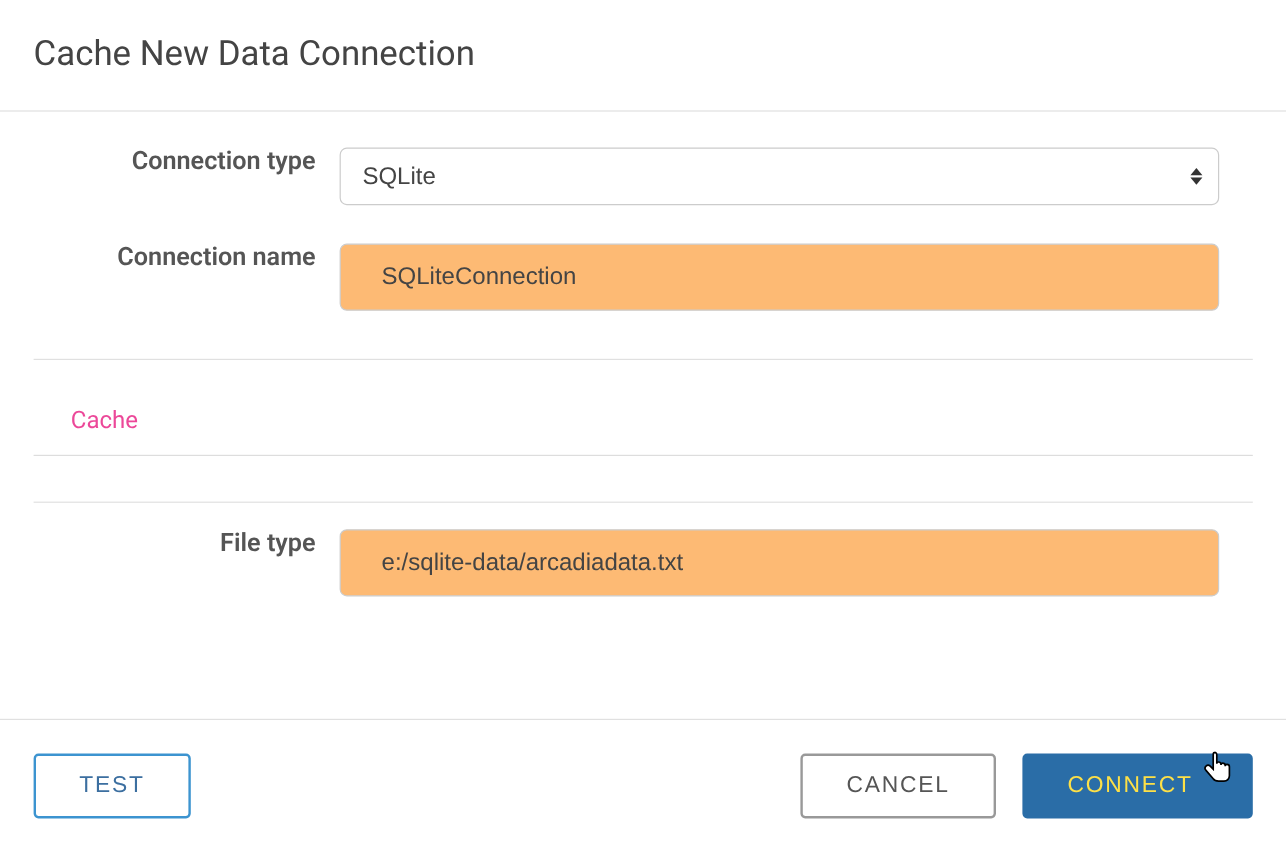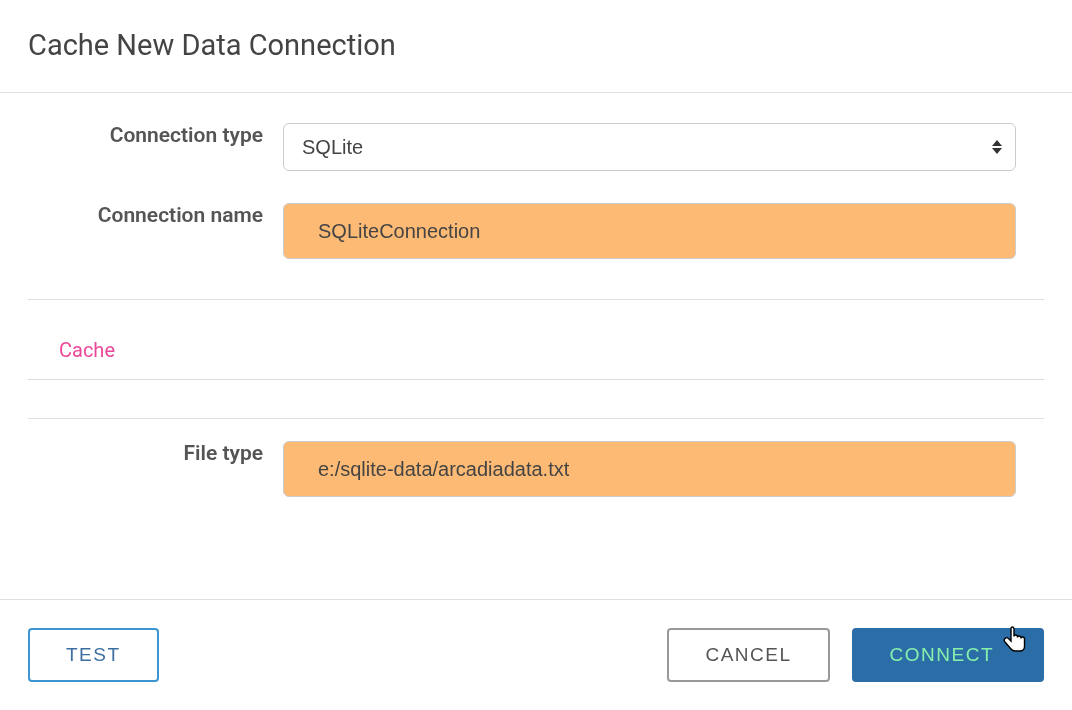--- a/index.html
+++ b/index.html
@@ -153,21 +153,21 @@
       color: #3c6fa0;
       border: 2px solid #3c94d0;
     }
     .btn-gray-outline {
       background: #fff;
       color: #555;
       border: 2px solid #999;
     }
     .btn-primary {
       background: #2a6da7;
-      color: #86efac;
+      color: #fde047;
       border: 2px solid #2a6da7;
       position: relative;
       padding-right: 48px;
     }
     .cursor-icon {
       position: absolute;
       right: 14px;
       top: -4px;
     }
   </style>

